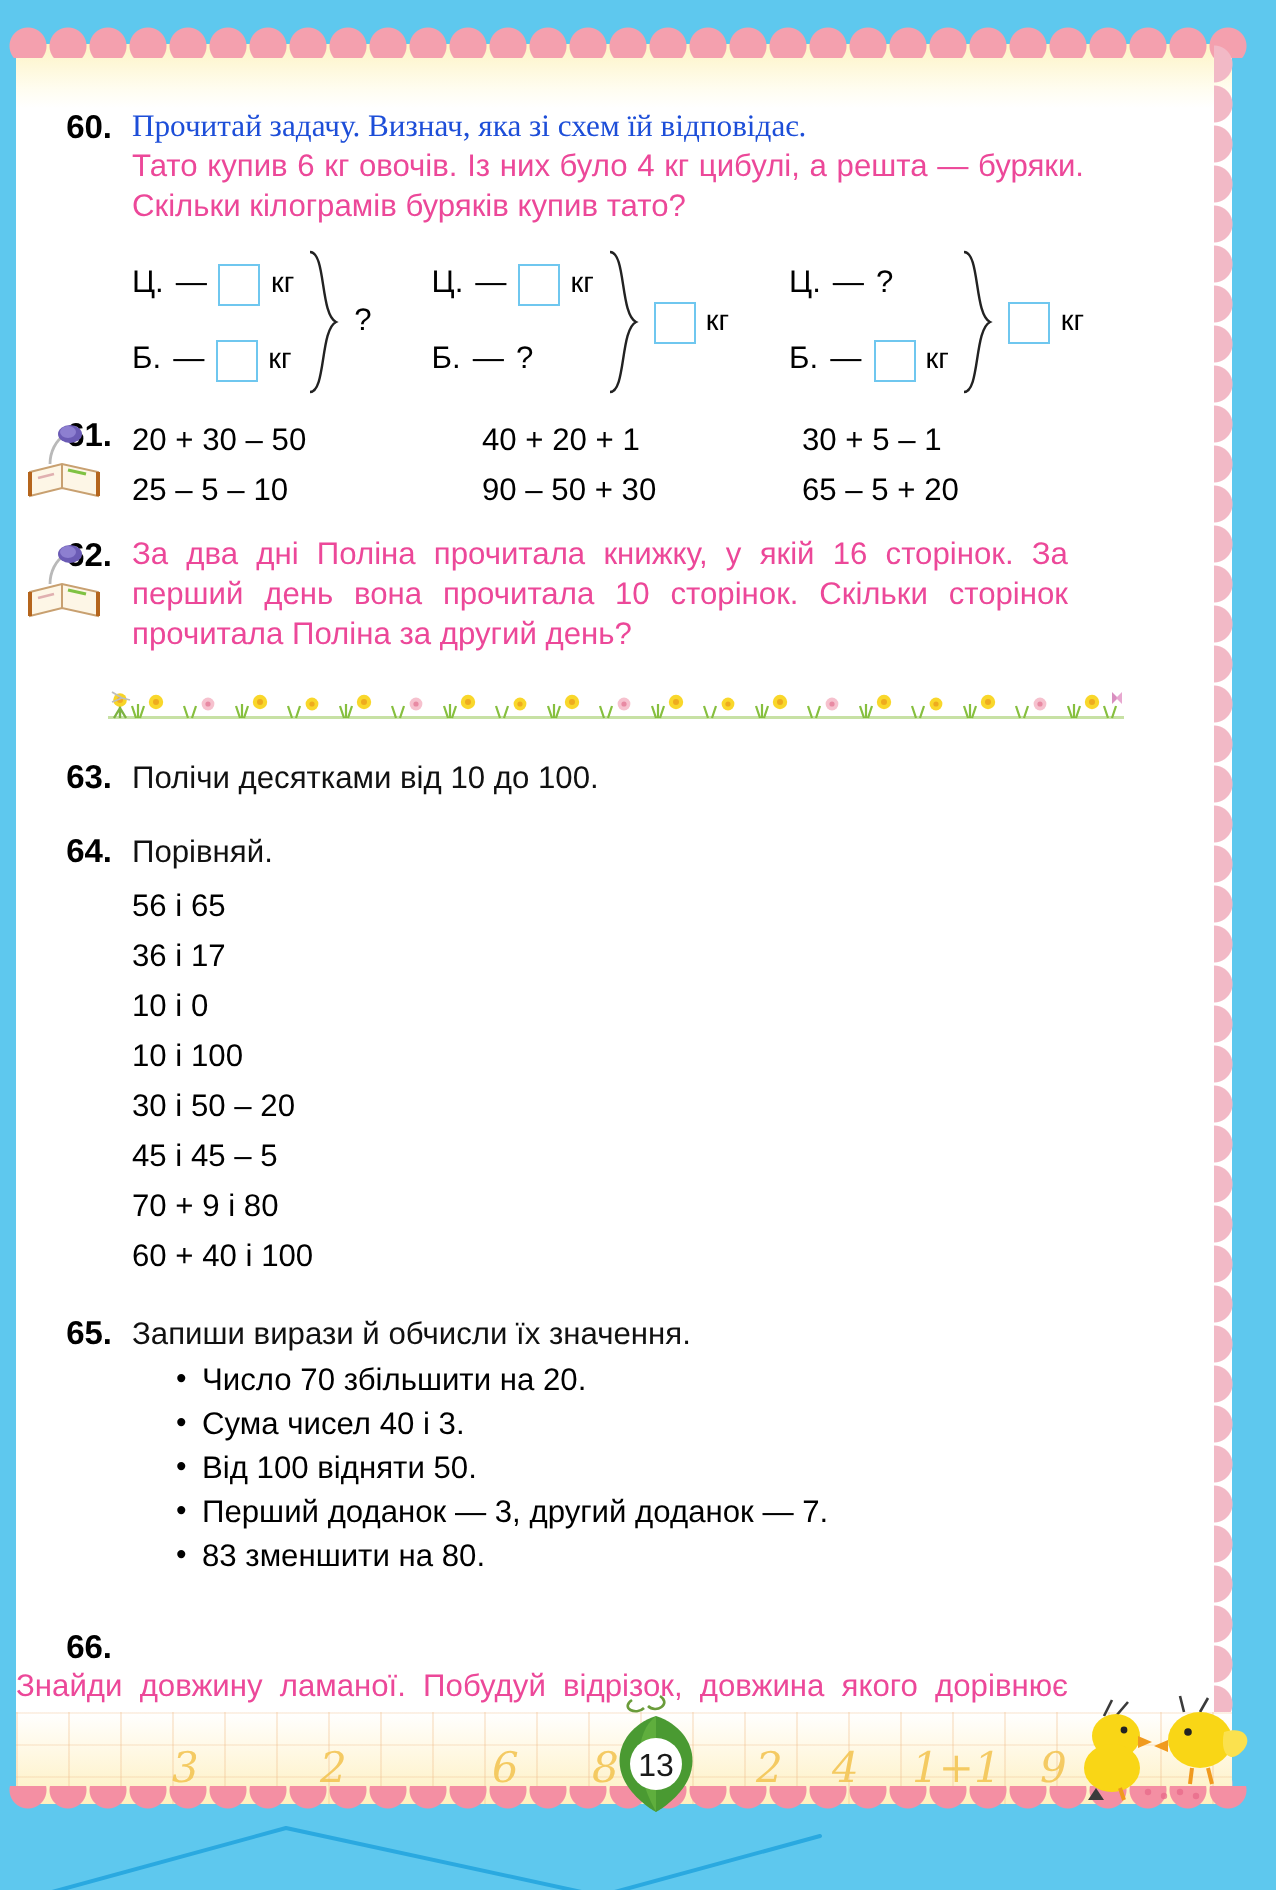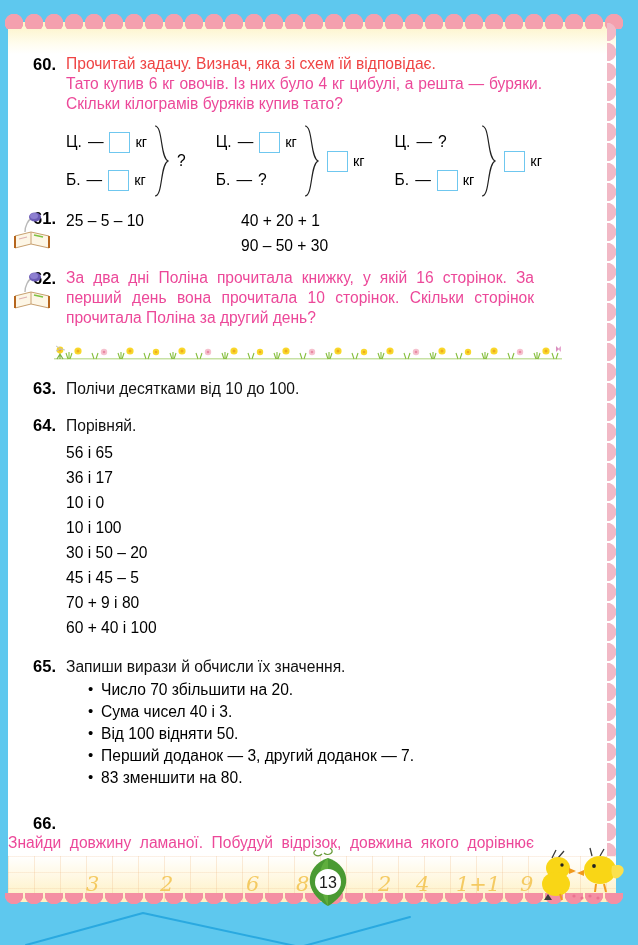--- a/index.html
+++ b/index.html
@@ -58,21 +58,21 @@
   .content { position: absolute; left: 0; top: 32px; width: 540px; }
 
   .task { position: relative; display: flex; margin-bottom: 2px; }
   .num {
     width: 48px; min-width: 48px; text-align: right; padding-right: 10px;
     font-weight: bold; font-size: 16.5px; color: #000; padding-top: 1px;
   }
   .body-col { flex: 1; padding-right: 14px; }
 
   .txt { font-size: 15.6px; line-height: 20px; color: #ec4899; text-align: justify; }
-  .txt.blue { color: #ef4444; }
+  .txt.blue { color: #1d4ed8; font-family: Liberation Serif, serif; }
   .plain { font-size: 15.6px; line-height: 21px; color: #111; }
 
   
   .lampbook { position: absolute; left: 2px; top: 2px; width: 44px; height: 42px; }
 
   
   .schemas { display: flex; margin: 10px 0 6px 0; gap: 0; }
   .schema { position: relative; display: flex; align-items: center; }
   .rows { display: flex; flex-direction: column; gap: 16px; }
   .row { display: flex; align-items: center; height: 22px; font-size: 15.6px; white-space: nowrap; }
@@ -207,25 +207,30 @@
         <path d="M21,22 L21,34" stroke="#c8a070" stroke-width="1"></path>
         <path d="M5,26 L5,38" stroke="#b5651d" stroke-width="2"></path>
         <path d="M39,26 L39,38" stroke="#b5651d" stroke-width="2"></path>
         <path d="M24,25 L33,27" stroke="#7fc242" stroke-width="1.6"></path>
         <path d="M9,29 L17,27" stroke="#e0b0b0" stroke-width="1.2"></path>
       </svg>
       <div class="num">61.</div>
       <div class="body-col">
         <div class="cols">
           <div class="c" style="width:175px;">
+            <div>20 + 30 – 50</div>
             <div>25 – 5 – 10</div>
           </div>
           <div class="c" style="width:160px;">
             <div>40 + 20 + 1</div>
             <div>90 – 50 + 30</div>
+          </div>
+          <div class="c">
+            <div>30 + 5 – 1</div>
+            <div>65 – 5 + 20</div>
           </div>
         </div>
       </div>
     </div>
 
     
     <div class="task" style="margin-top:10px;">
       <svg class="lampbook" viewBox="0 0 44 42">
         <path d="M22,8 C18,10 15,16 15,22" fill="none" stroke="#b9b9b9" stroke-width="1.4"></path>
         <ellipse cx="25" cy="7" rx="6" ry="4.5" fill="#6b5bb5"></ellipse>

